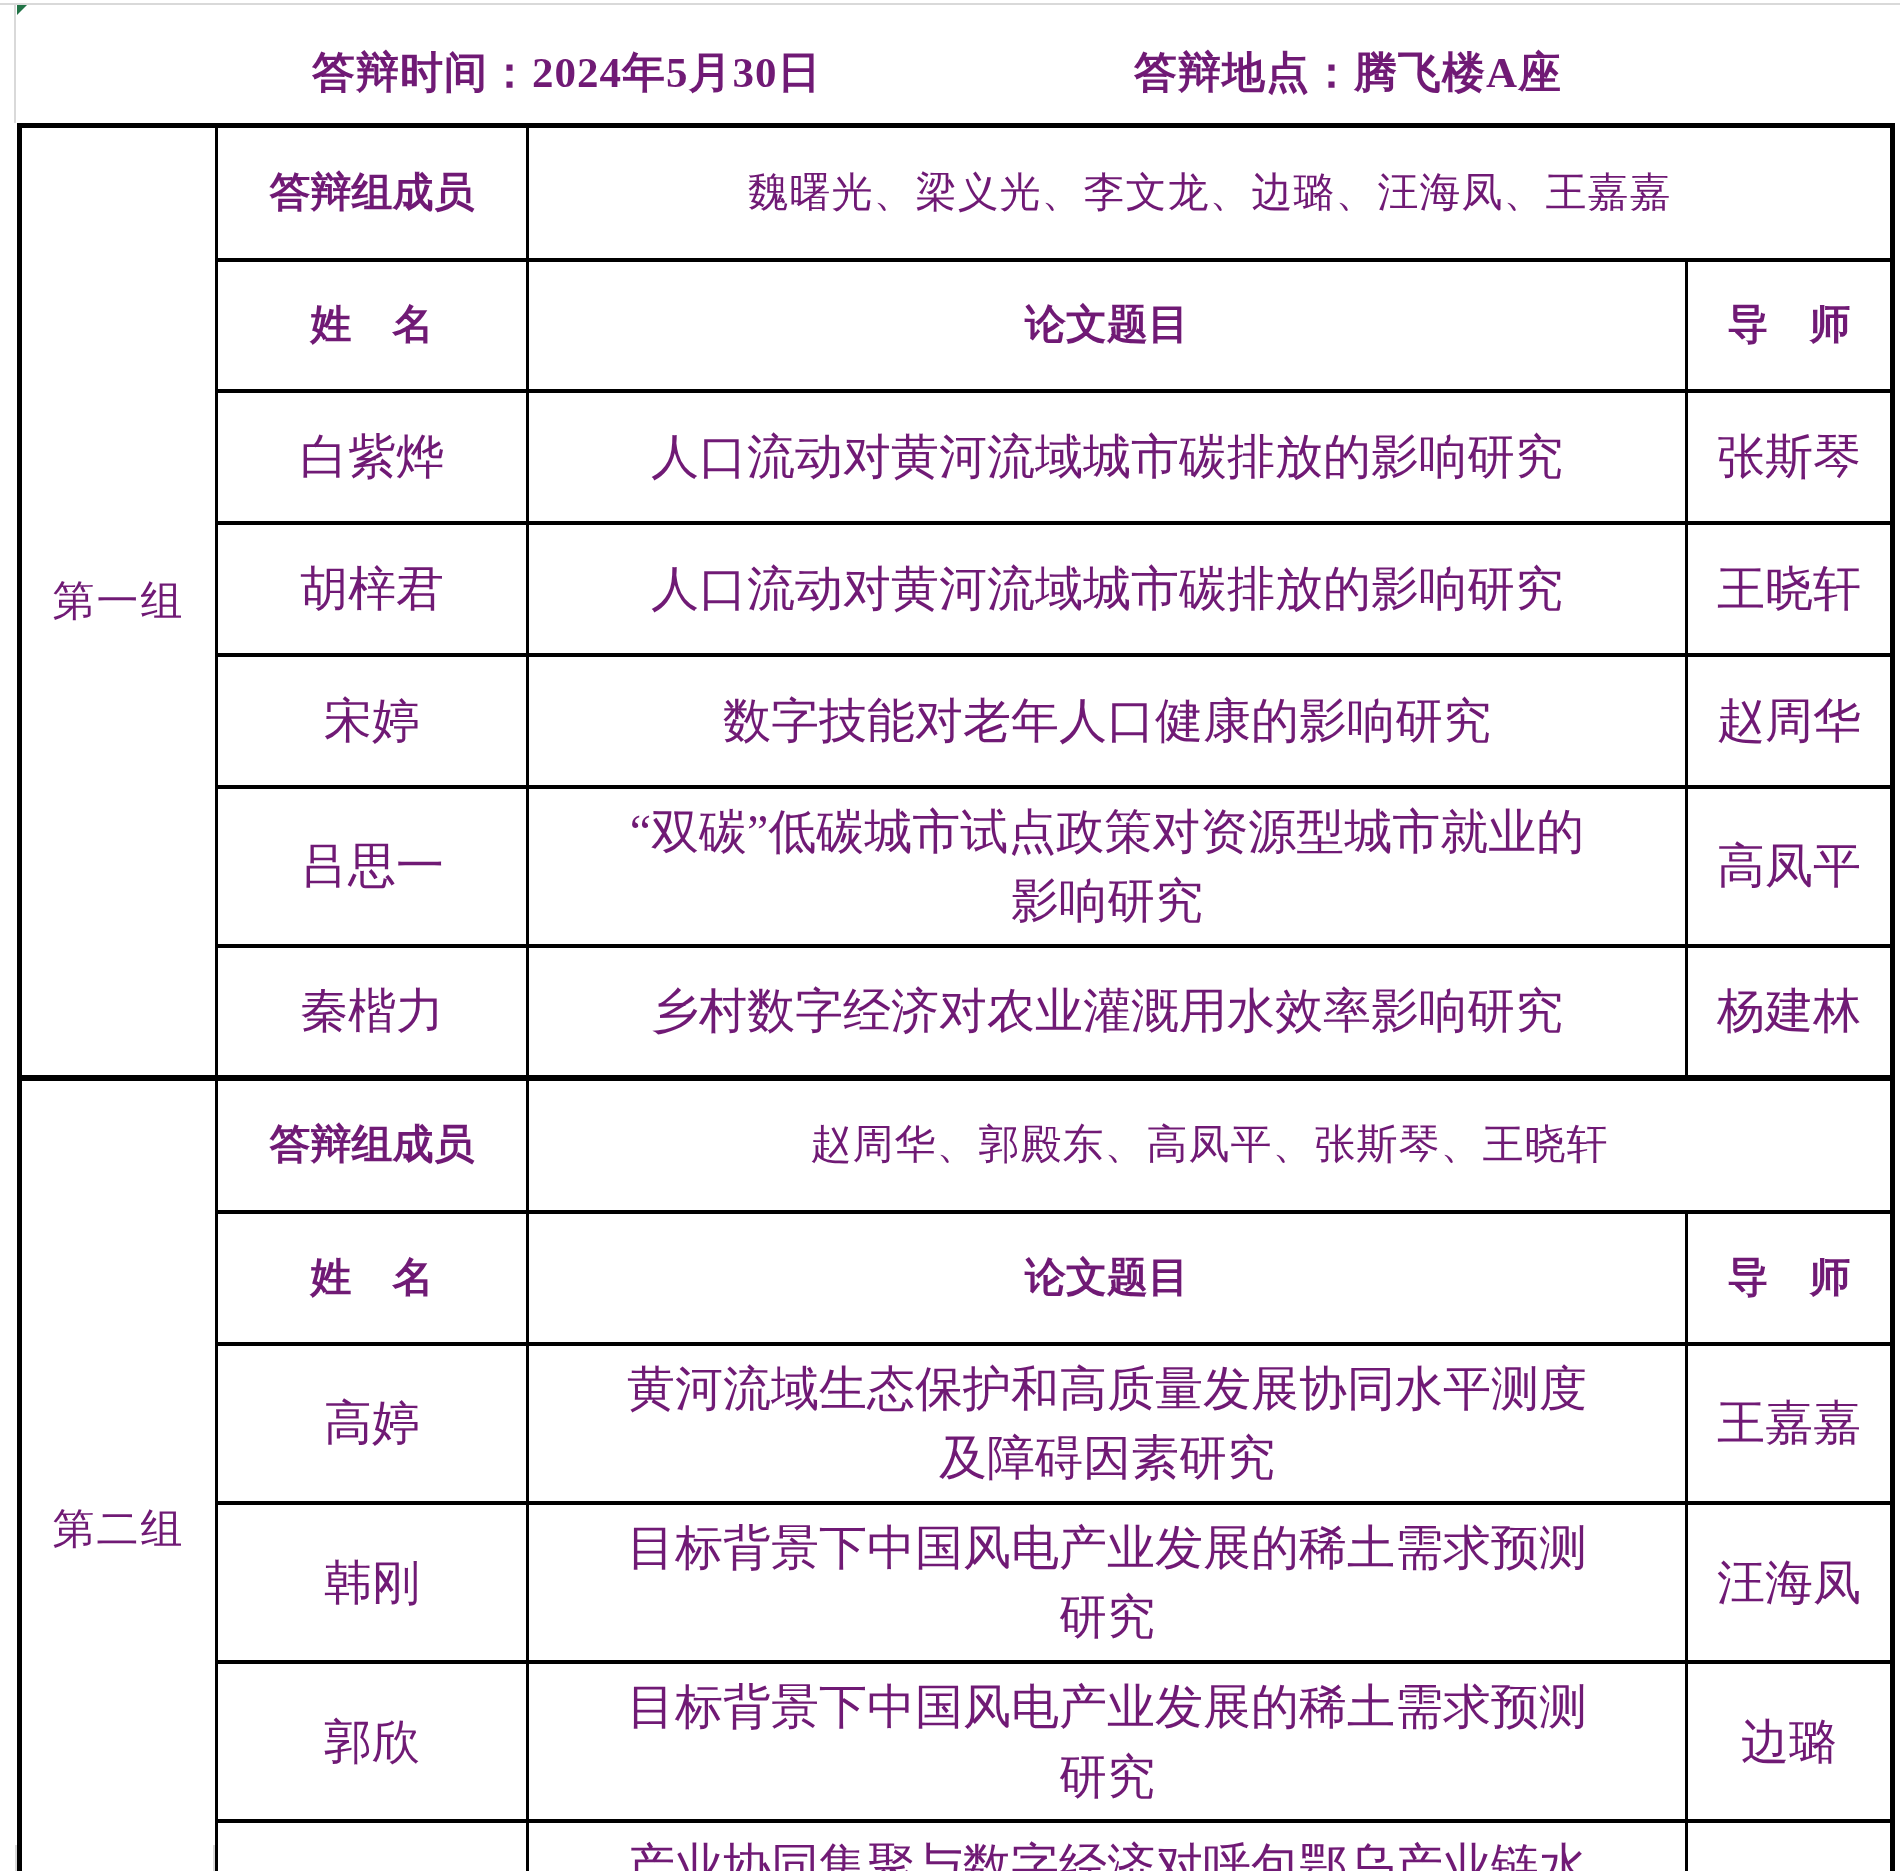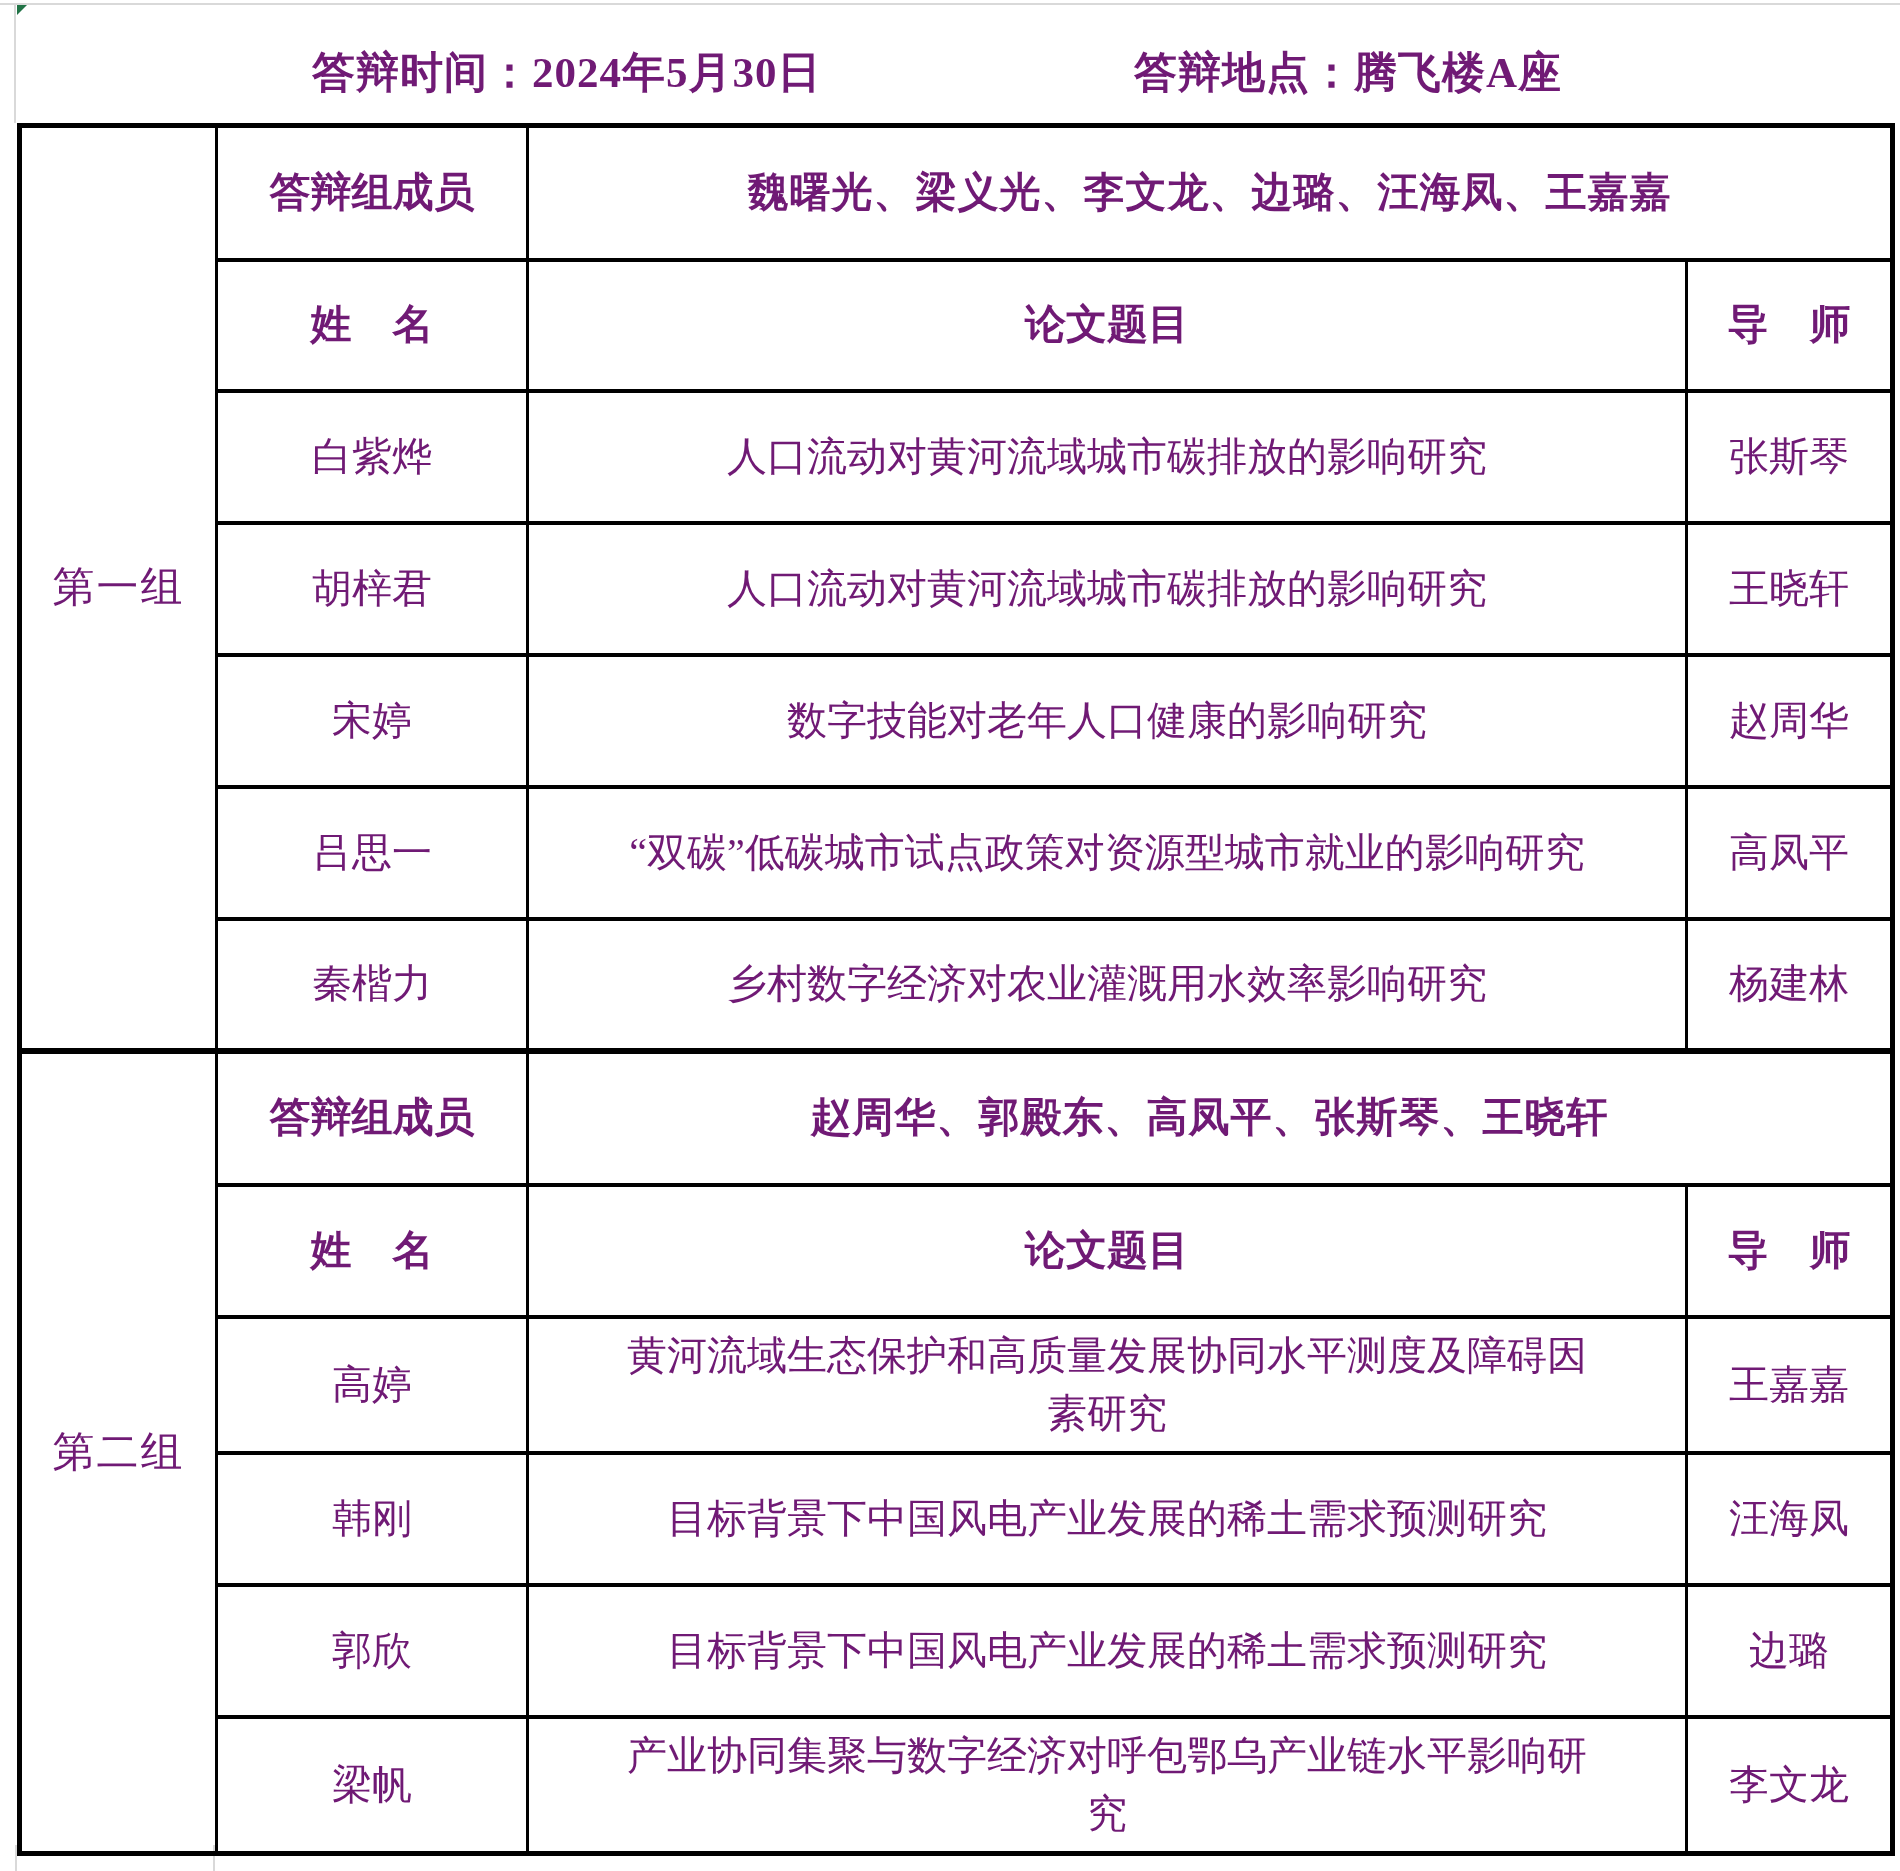--- a/index.html
+++ b/index.html
@@ -52,29 +52,29 @@
     border-collapse: collapse;
     table-layout: fixed;
     border: 5px solid #000;
   }
   #schedule td {
     border: 3px solid #000;
     border-top-width: 4px;
     border-bottom-width: 4px;
     text-align: center;
     vertical-align: middle;
-    font-size: 40px;
+    font-size: 48px;
     line-height: 1.45;
     padding: 0 8px;
     overflow: hidden;
   }
   #schedule tr.sep-row td { border-top-width: 6px; }
   .c-group   { font-size: 42px !important; letter-spacing: 2px; }
   .c-label   { font-weight: bold; font-size: 41px !important; }
-  .c-members { font-weight: bold; font-size: 41px !important; letter-spacing: 1px; }
+  .c-members { font-weight: normal; font-size: 41px !important; letter-spacing: 1px; }
   .c-colhead { font-weight: bold; font-size: 41px !important; }
   .c-title   { padding: 8px 95px !important; }
 </style>
 </head>
 <body>
 
 <div id="screen">
 
   <div class="gridline" id="grid-top"></div>
   <div class="gridline" id="grid-left-upper"></div>

